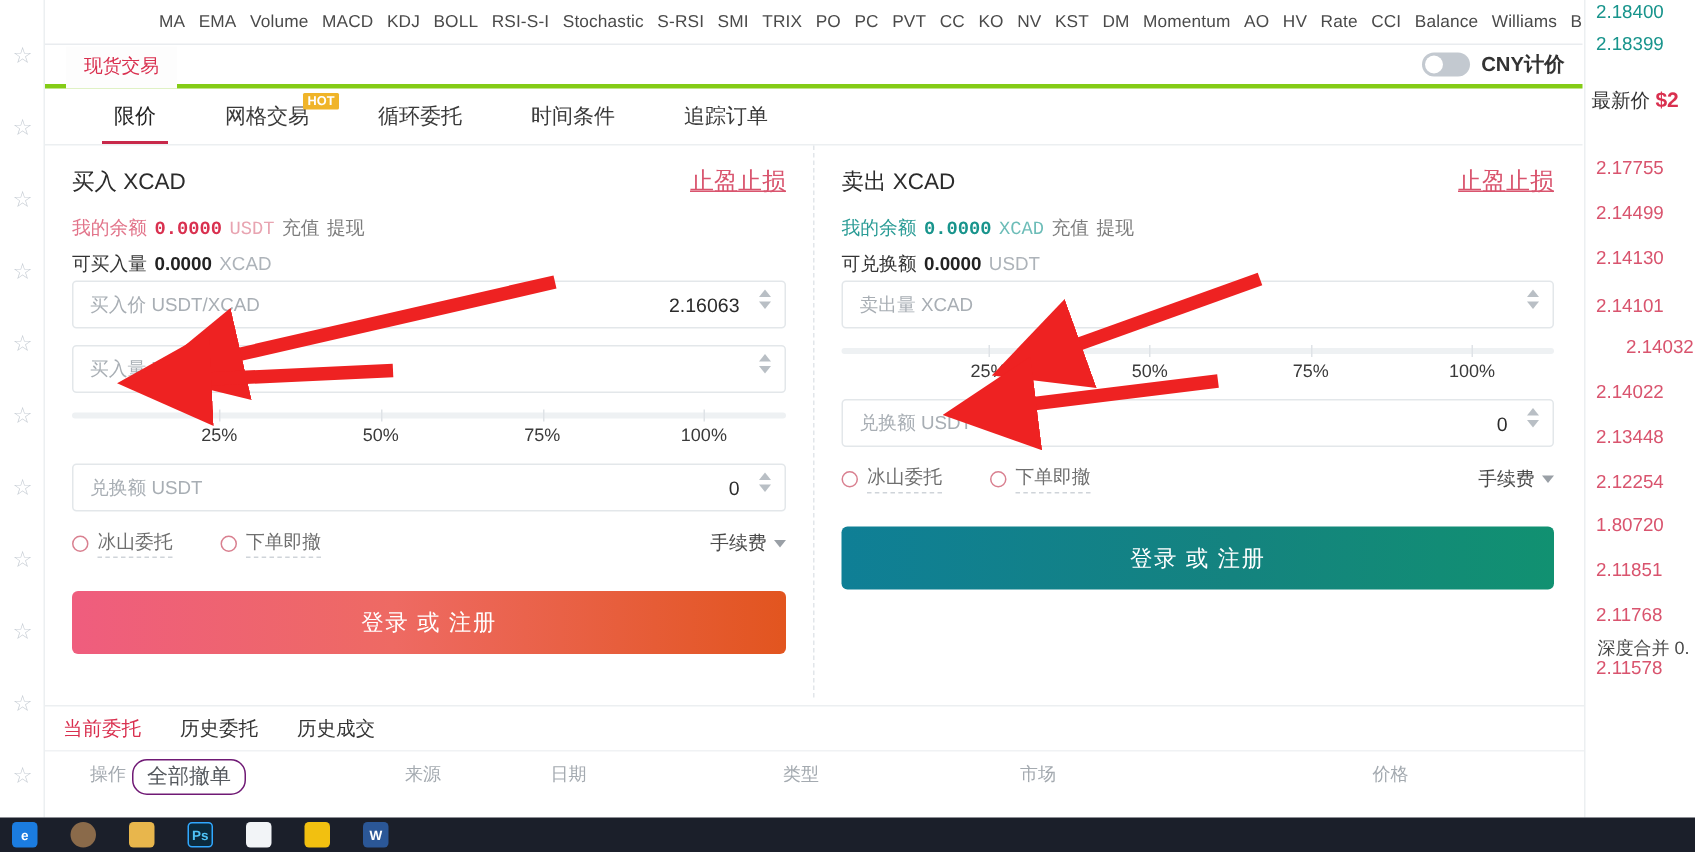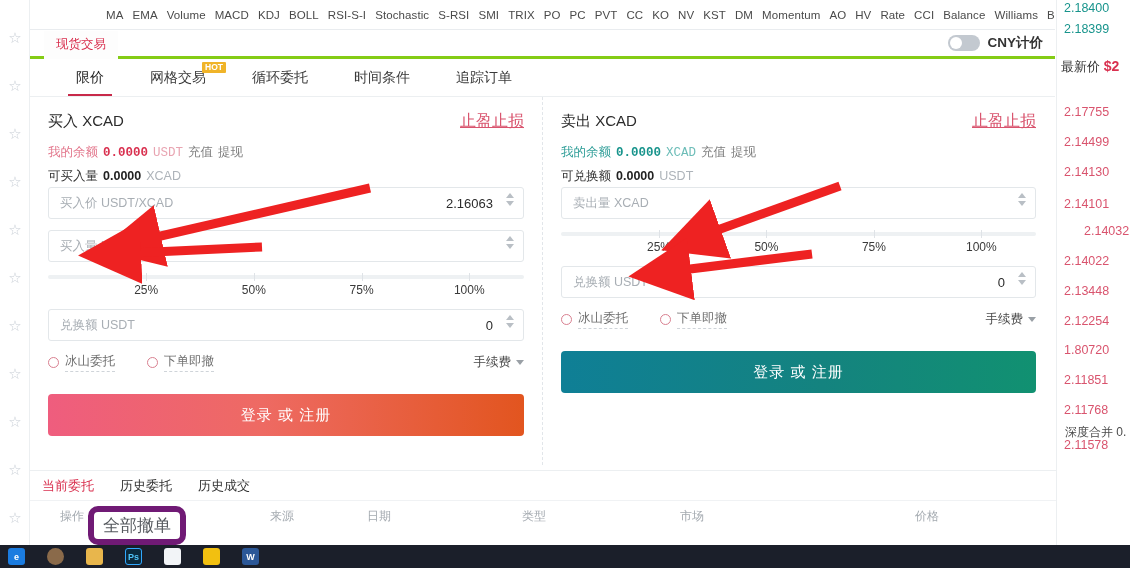--- a/index.html
+++ b/index.html
@@ -232,22 +232,22 @@
   .ot { font-size: 13px; color: #333; }
   .ot.active { color: #d9304f; }
   .orders-head {
     position: relative; height: 30px;
     display: flex; align-items: center;
     padding-left: 30px;
     font-size: 12px; color: #a4aab0;
   }
   .oh { position: absolute; }
   .cancel-all {
-    border: 6px solid #701a75; border-radius: 10px;
-    padding: 2px 9px; font-size: 17px; color: #55595e;
+    border: 1px solid #701a75; border-radius: 10px;
+    padding: 2px 9px; font-size: 14px; color: #55595e;
     background: #fff;
   }
 
   
   .book {
     position: absolute; left: 1056px; top: 0;
     width: 74px; height: 545px;
     background: #fff;
     border-left: 1px solid #eceff1;
     overflow: hidden;

